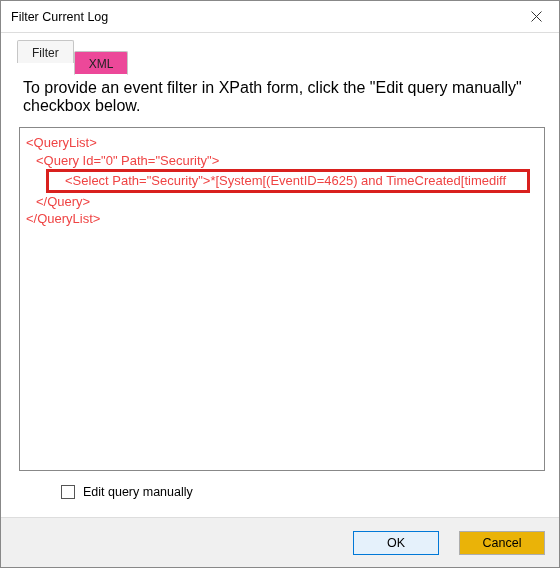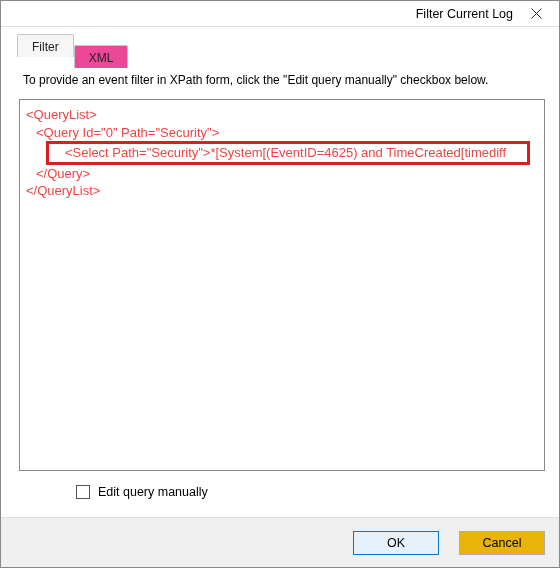--- a/index.html
+++ b/index.html
@@ -5,28 +5,27 @@
   * { box-sizing: border-box; font-family: 'Segoe UI', Tahoma, sans-serif; }
   body { margin: 0; background: #c0c0c0; width: 560px; height: 568px; overflow: hidden; }
   .dialog {
     width: 560px; height: 568px;
     background: #ffffff;
     border: 1px solid #888;
     display: flex; flex-direction: column;
     box-shadow: 0 2px 8px rgba(0,0,0,0.25);
   }
   .titlebar {
-    height: 26px;
+    height: 32px;
     display: flex; align-items: center;
     padding: 0 0 0 10px;
     border-bottom: 1px solid #ddd;
     background: #ffffff;
     font-size: 12.5px;
     color: #000;
-    text-align: right;
   }
   .titlebar .title { flex: 1; }
   .titlebar .close {
     width: 46px; height: 32px;
     display: flex; align-items: center; justify-content: center;
     cursor: default;
   }
   .titlebar .close svg { width: 11px; height: 11px; }
 
   .body {
@@ -57,21 +56,21 @@
     line-height: 18px;
   }
   .tab.active {
     background: #ec4899;
     border-bottom: 1px solid #fff;
     top: 12px;
     height: 24px;
   }
 
   .instruction {
-    font-size: 12px;
+    font-size: 16px;
     color: #000;
     margin: 6px 4px 12px 8px;
   }
 
   .xml-box {
     flex: 1;
     border: 1px solid #888;
     background: #ffffff;
     margin: 0 0 0 4px;
     padding: 6px 6px;
@@ -87,21 +86,21 @@
   .highlight-box {
     border: 3px solid #d9201e;
     padding: 0 16px;
     margin-left: 20px;
     margin-right: 8px;
     display: block;
   }
 
   .checkbox-row {
     display: flex; align-items: center;
-    margin: 14px 4px 8px 15px;
+    margin: 14px 4px 8px 0;
     font-size: 12.5px;
     cursor: default;
     padding-left: 46px;
   }
   .checkbox-row .cb {
     width: 14px; height: 14px;
     border: 1px solid #555;
     margin-right: 8px;
     background: #fff;
   }

